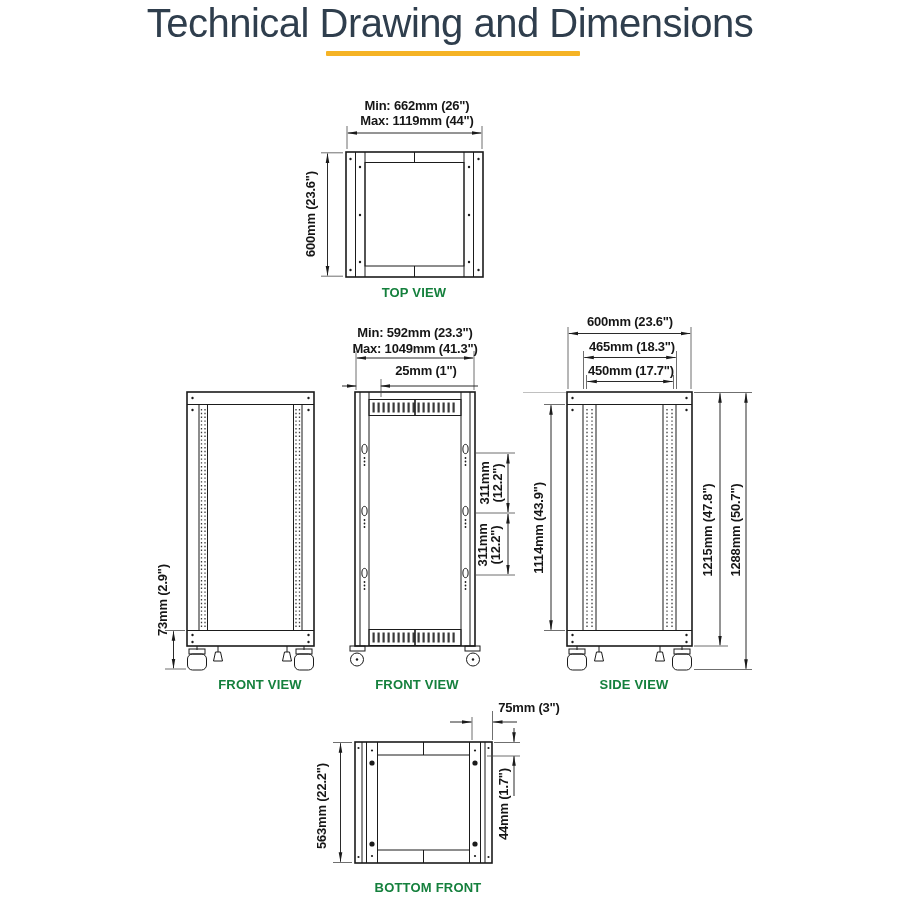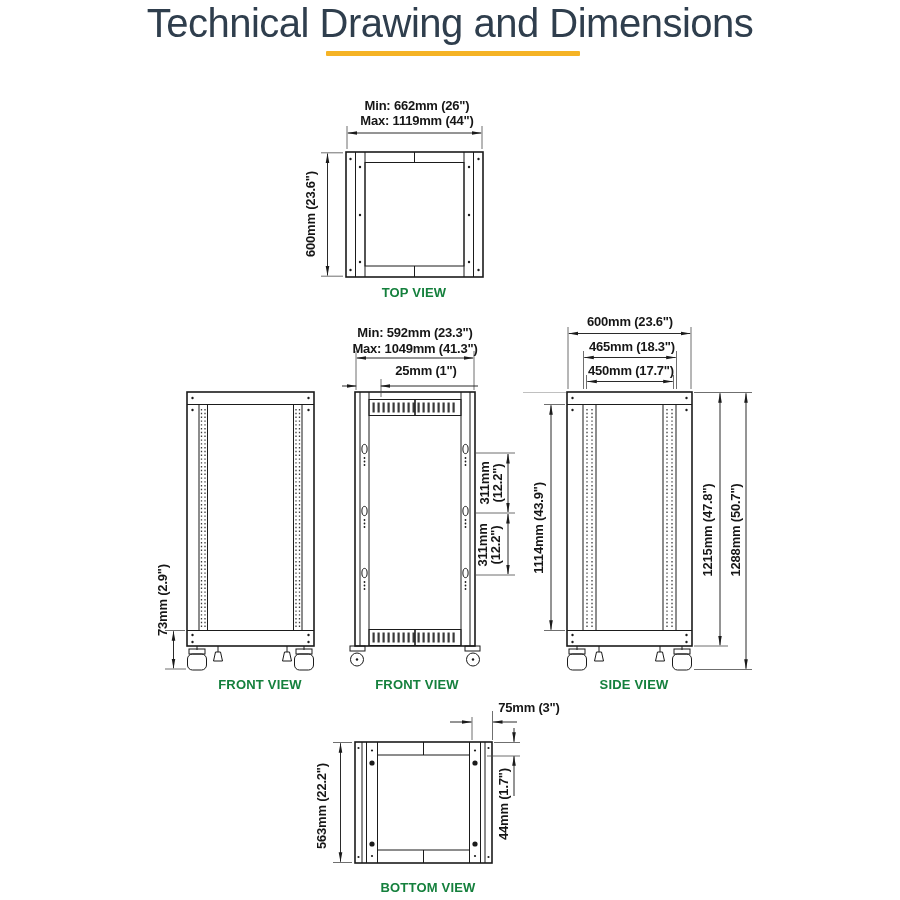--- a/index.html
+++ b/index.html
@@ -296,15 +296,15 @@
   <div class="t" style="left:632px;top:347px">465mm (18.3")</div>
   <div class="t" style="left:631px;top:371px">450mm (17.7")</div>
   <div class="t v" style="left:539px;top:528px">1114mm (43.9")</div>
   <div class="t v" style="left:708px;top:530px">1215mm (47.8")</div>
   <div class="t v" style="left:736px;top:530px">1288mm (50.7")</div>
   <div class="vlabel" style="left:634px;top:684px">SIDE VIEW</div>
 
   <div class="t" style="left:529px;top:708px">75mm (3")</div>
   <div class="t v" style="left:322px;top:806px">563mm (22.2")</div>
   <div class="t v" style="left:504px;top:804px">44mm (1.7")</div>
-  <div class="vlabel" style="left:428px;top:887px">BOTTOM VIEW</div>
+  <div class="vlabel" style="left:428px;top:887px">BOTTOM FRONT</div>
 
 </div>
 
 </body></html>

